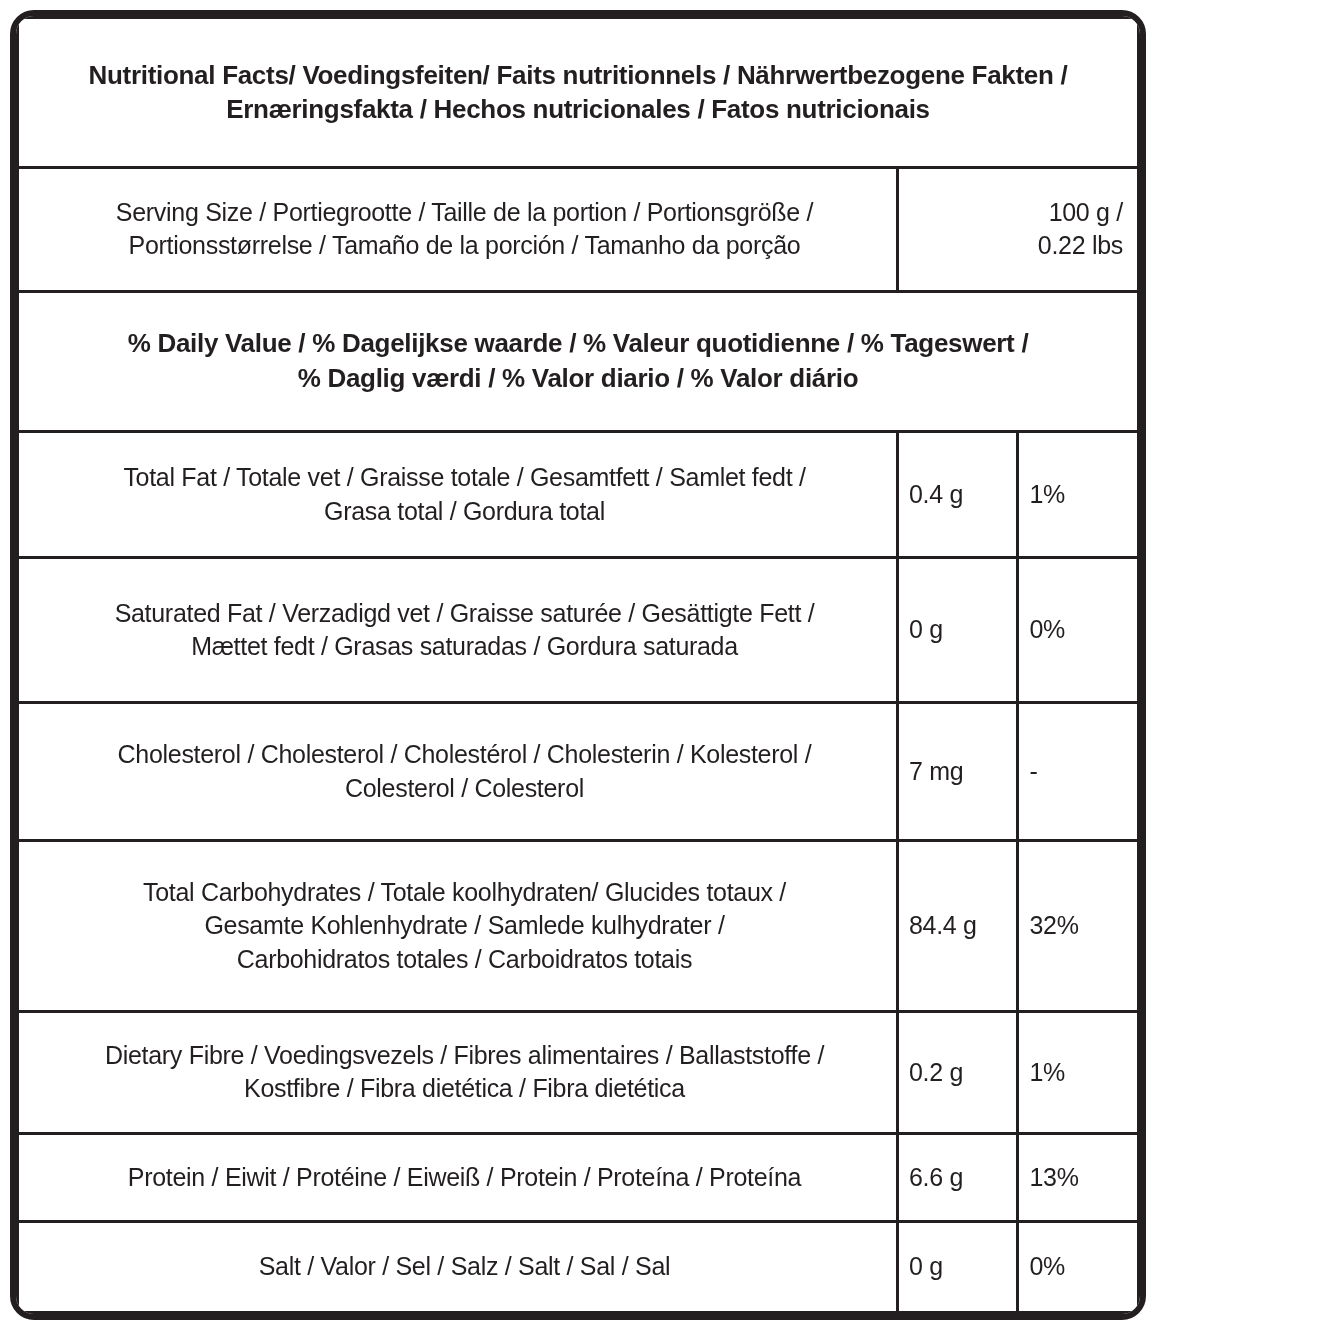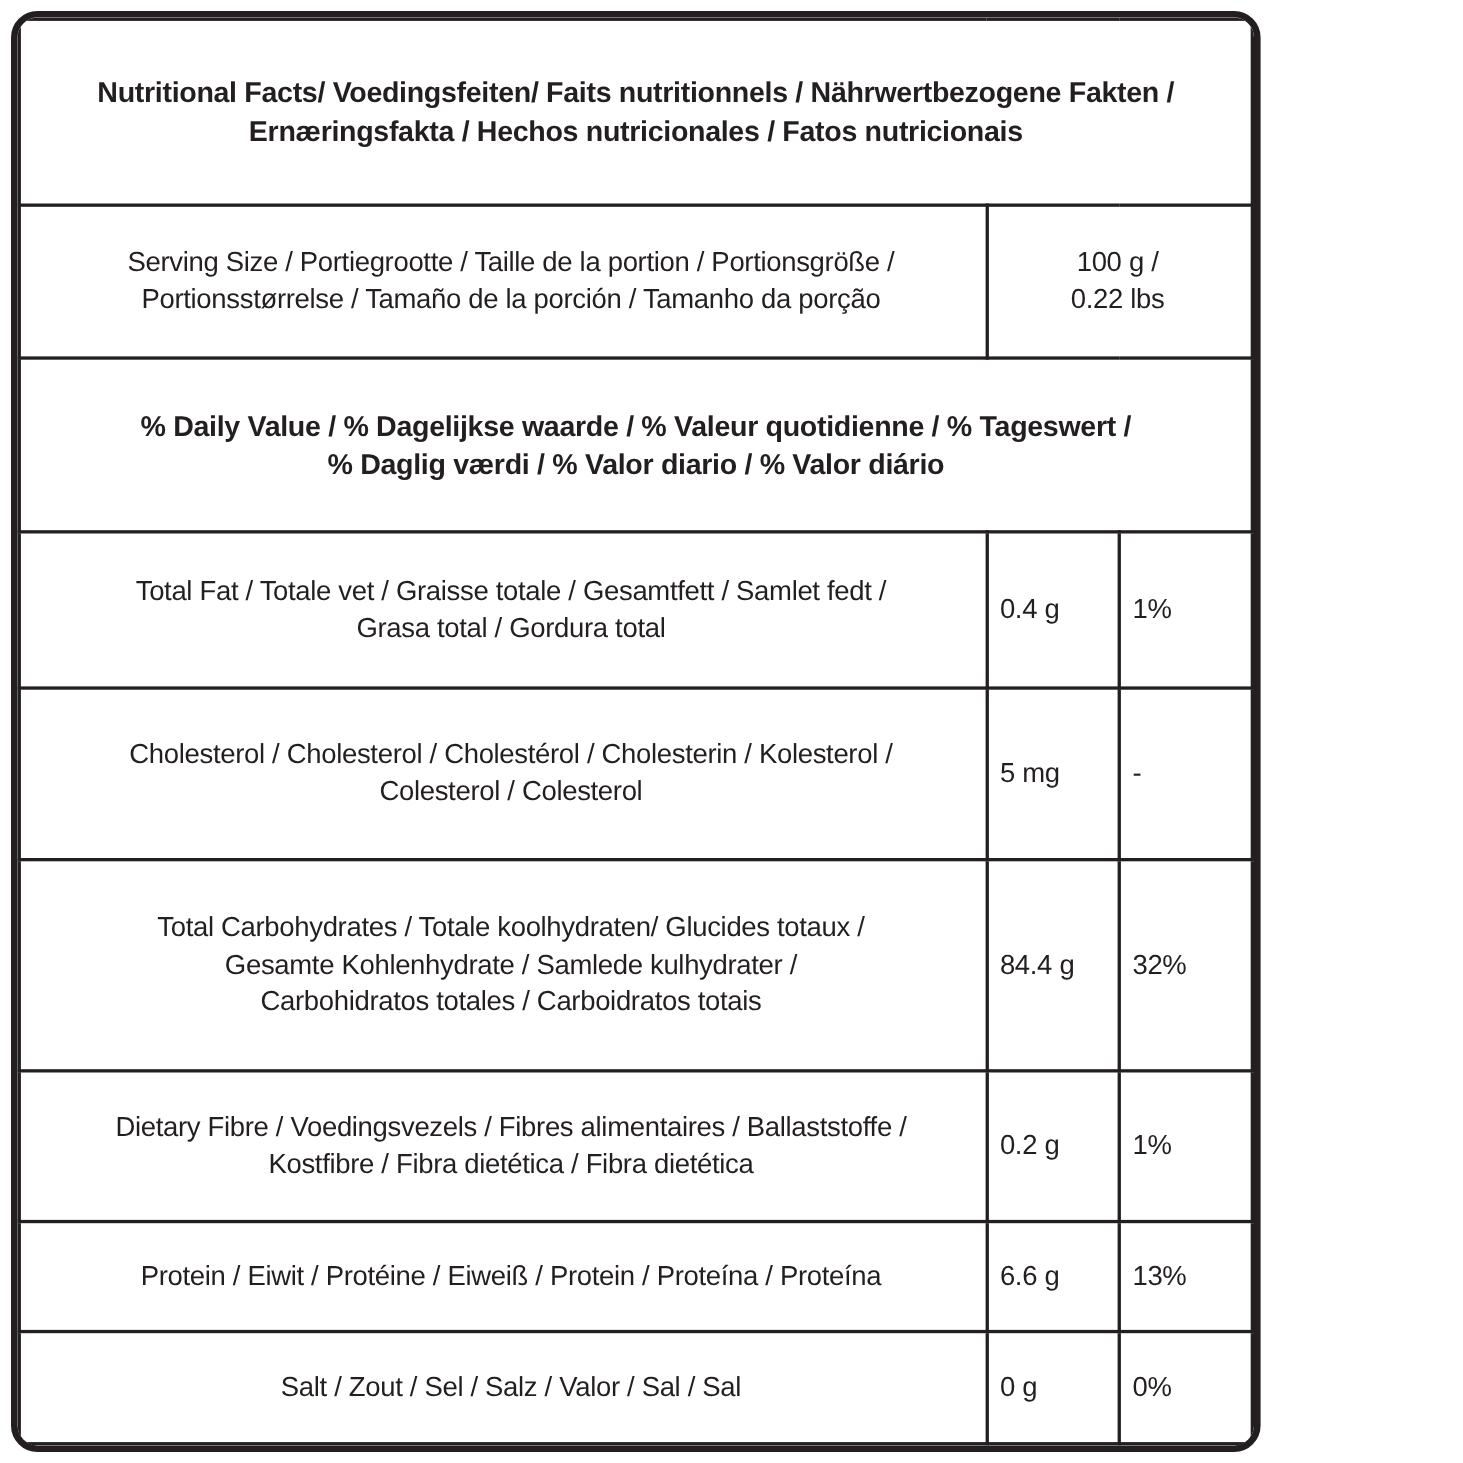--- a/index.html
+++ b/index.html
@@ -43,21 +43,21 @@
     white-space: pre-line;
     padding: 6px 10px;
     overflow: hidden;
   }
   td.lbl {
     text-align: center;
     padding-left: 22px;
     padding-right: 8px;
   }
   td.val-right {
-    text-align: center;
+    text-align: right;
     padding-right: 14px;
   }
   td.val-center {
     text-align: left;
   }
   td.full-center {
     text-align: center;
     padding-left: 18px;
     padding-right: 18px;
   }
@@ -106,25 +106,31 @@
 % Daglig værdi / % Valor diario / % Valor diário</td>
       </tr>
 
       <tr class="r-fat">
         <td class="lbl">Total Fat / Totale vet / Graisse totale / Gesamtfett / Samlet fedt /
 Grasa total / Gordura total</td>
         <td class="val-center">0.4 g</td>
         <td class="val-center">1%</td>
       </tr>
 
+      <tr class="r-sat">
+        <td class="lbl">Saturated Fat / Verzadigd vet / Graisse saturée / Gesättigte Fett /
+Mættet fedt / Grasas saturadas / Gordura saturada</td>
+        <td class="val-center">0 g</td>
+        <td class="val-center">0%</td>
+      </tr>
 
       <tr class="r-chol">
         <td class="lbl">Cholesterol / Cholesterol / Cholestérol / Cholesterin / Kolesterol /
 Colesterol / Colesterol</td>
-        <td class="val-center">5 mg</td>
+        <td class="val-center">7 mg</td>
         <td class="val-center">-</td>
       </tr>
 
       <tr class="r-carb">
         <td class="lbl">Total Carbohydrates / Totale koolhydraten/ Glucides totaux /
 Gesamte Kohlenhydrate / Samlede kulhydrater /
 Carbohidratos totales / Carboidratos totais</td>
         <td class="val-center">84.4 g</td>
         <td class="val-center">32%</td>
       </tr>
@@ -137,21 +143,21 @@
         <td class="val-center">1%</td>
       </tr>
 
       <tr class="r-pro">
         <td class="lbl">Protein / Eiwit / Protéine / Eiweiß / Protein / Proteína / Proteína</td>
         <td class="val-center">6.6 g</td>
         <td class="val-center">13%</td>
       </tr>
 
       <tr class="r-salt">
-        <td class="lbl">Salt / Zout / Sel / Salz / Valor / Sal / Sal</td>
+        <td class="lbl">Salt / Valor / Sel / Salz / Salt / Sal / Sal</td>
         <td class="val-center">0 g</td>
         <td class="val-center">0%</td>
       </tr>
 
     </tbody>
       </table>
   </div>
 </div>
 
 </body></html>

